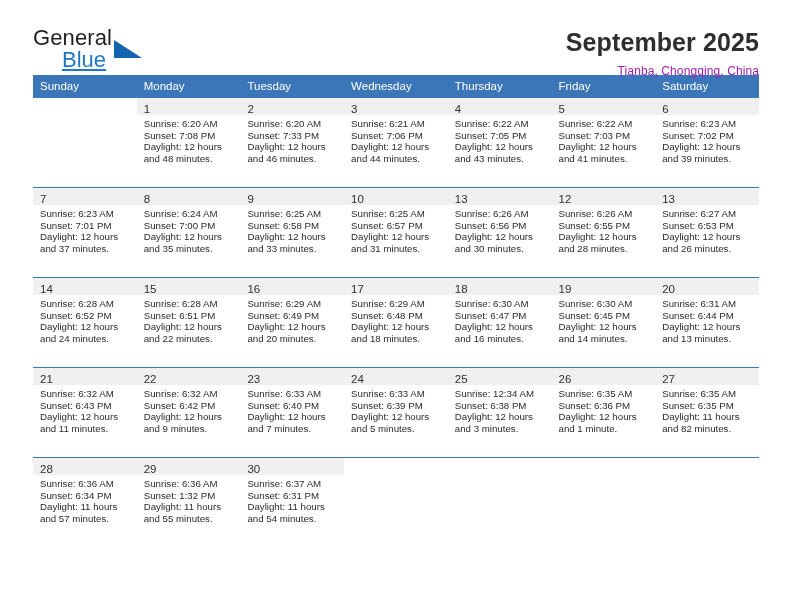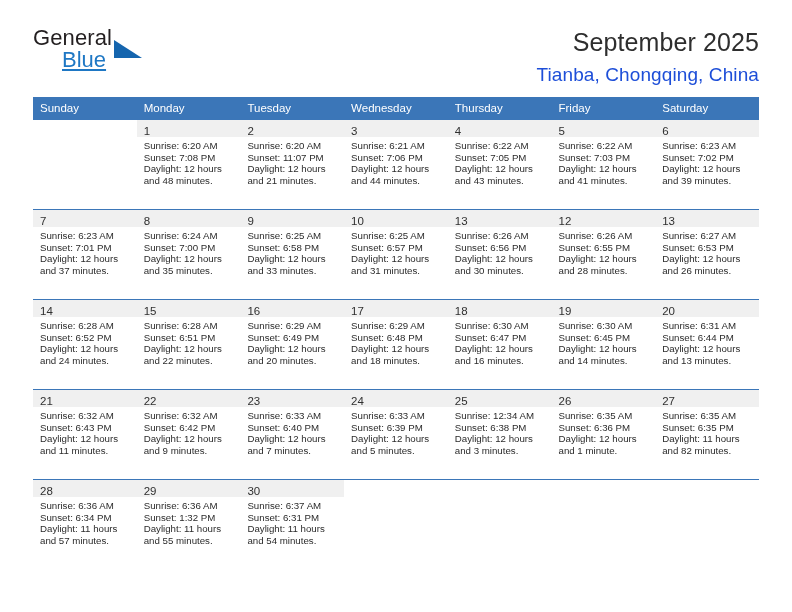--- a/index.html
+++ b/index.html
@@ -67,38 +67,38 @@
   }
 
   .titles {
     text-align: right;
     padding-top: 1px;
   }
   .cal-title {
     font-size: 25px;
     color: #2e2e2e;
     line-height: 1.15;
-    font-weight: normal;
+    font-weight: bold;
     margin: 0;
     letter-spacing: 0.1px;
   }
   .cal-subtitle {
-    font-size: 19px;
-    color: #1d4ed8;
+    font-size: 12px;
+    color: #a21caf;
     margin: 7px 0 0 0;
     font-weight: normal;
     letter-spacing: 0.1px;
   }
 
   
   .calendar {
     width: 726px;
     border-collapse: collapse;
     table-layout: fixed;
-    margin-top: 23px;
+    margin-top: 1px;
   }
   .calendar th {
     background: #3b76b8;
     color: #ffffff;
     font-weight: normal;
     font-size: 11.5px;
     text-align: left;
     padding: 5px 0 5px 7px;
     height: 21px;
     line-height: 13px;
@@ -192,23 +192,23 @@
                 <div class="cell-line">Daylight: 12 hours</div>
                 <div class="cell-line">and 48 minutes.</div>
               </div>
             </div>
           </td>
           <td>
             <div class="cell">
               <div class="daynum-bar"><span class="daynum">2</span></div>
               <div class="cell-lines">
                 <div class="cell-line">Sunrise: 6:20 AM</div>
-                <div class="cell-line">Sunset: 11:07 PM</div>
-                <div class="cell-line">Daylight: 12 hours</div>
-                <div class="cell-line">and 21 minutes.</div>
+                <div class="cell-line">Sunset: 7:33 PM</div>
+                <div class="cell-line">Daylight: 12 hours</div>
+                <div class="cell-line">and 46 minutes.</div>
               </div>
             </div>
           </td>
           <td>
             <div class="cell">
               <div class="daynum-bar"><span class="daynum">3</span></div>
               <div class="cell-lines">
                 <div class="cell-line">Sunrise: 6:21 AM</div>
                 <div class="cell-line">Sunset: 7:06 PM</div>
                 <div class="cell-line">Daylight: 12 hours</div>

